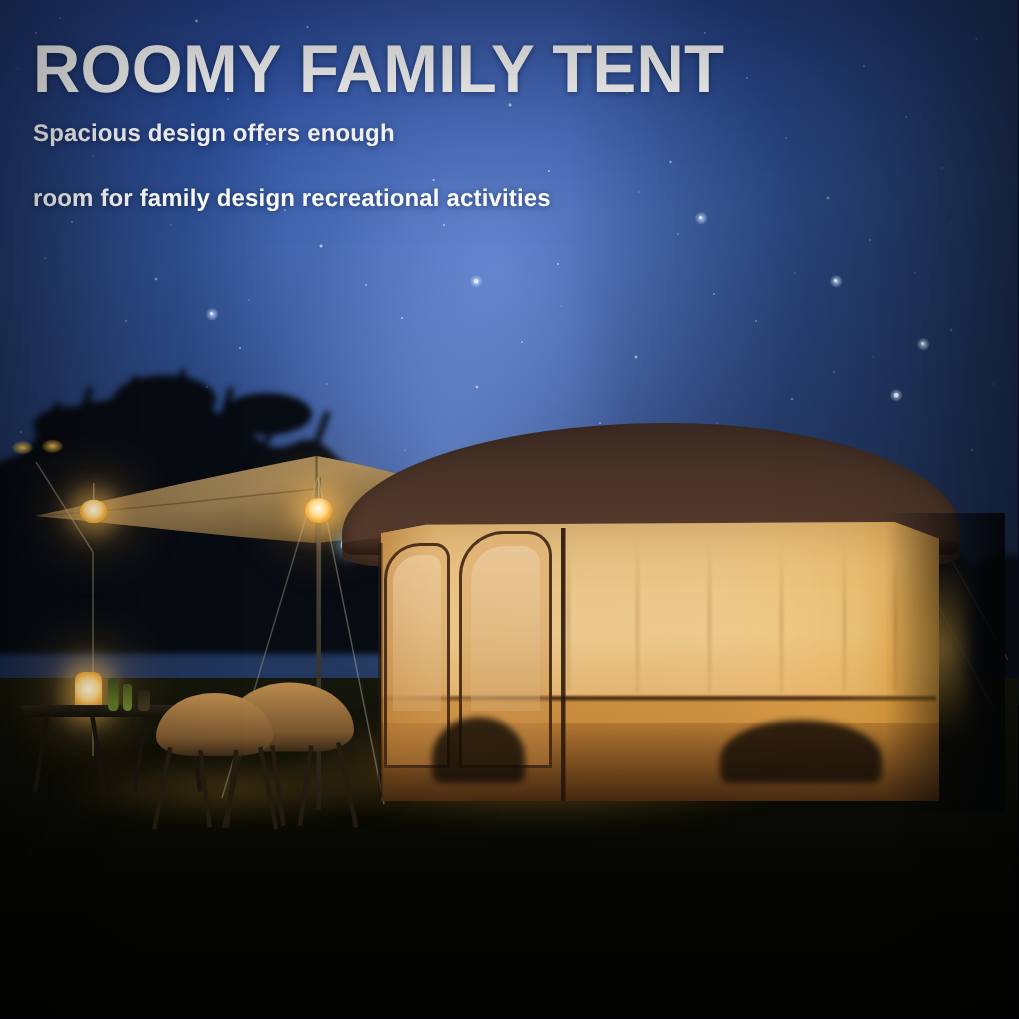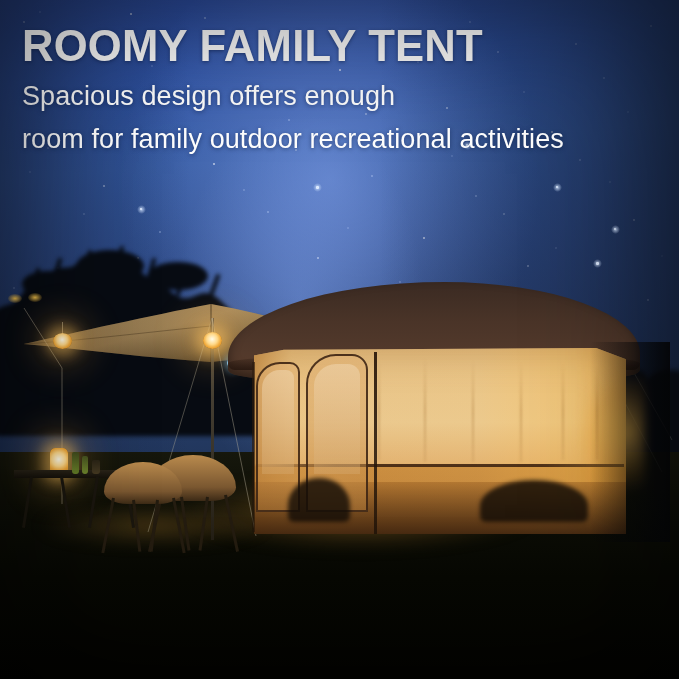--- a/index.html
+++ b/index.html
@@ -209,21 +209,21 @@
   .chair{position:absolute;}
   .chair-seat{position:absolute;border-radius:50% 50% 30% 30% / 70% 70% 30% 30%;
     background:linear-gradient(to bottom,#b98a4d,#7a5730 70%,#3c2a16);}
   .chair-leg{position:absolute;width:2.5px;background:#241c10;transform-origin:top center;}
 
   
   .headline{position:absolute;left:22px;top:23px;
     font-size:45px;font-weight:700;color:#fff;letter-spacing:.2px;
     transform:scaleX(.97);transform-origin:left center;
     text-shadow:0 1px 4px rgba(10,24,60,.55);white-space:nowrap;line-height:1;}
-  .sub{position:absolute;left:22px;color:#fff;font-size:27px;font-weight:400;
+  .sub{position:absolute;left:22px;color:#fff;font-size:16px;font-weight:700;
     letter-spacing:.1px;white-space:nowrap;
     text-shadow:0 1px 4px rgba(10,24,60,.55);}
   .sub1{top:81px;}
   .sub2{top:124px;}
 
   .vignette{position:absolute;inset:0;pointer-events:none;
     box-shadow:inset 0 0 120px 30px rgba(0,0,0,.42);}
 </style>
 </head>
 <body>
@@ -371,16 +371,16 @@
   <div class="chair" style="left:104px;top:462px;width:78px;height:80px;">
     <div class="chair-seat" style="left:0;top:0;width:78px;height:42px;"></div>
     <div class="chair-leg" style="left:8px;top:36px;height:56px;transform:rotate(11deg);"></div>
     <div class="chair-leg" style="left:68px;top:36px;height:56px;transform:rotate(-11deg);"></div>
     <div class="chair-leg" style="left:28px;top:38px;height:52px;transform:rotate(-7deg);"></div>
     <div class="chair-leg" style="left:52px;top:38px;height:52px;transform:rotate(7deg);"></div>
   </div>
 
   <div class="headline">ROOMY FAMILY TENT</div>
   <div class="sub sub1">Spacious design offers enough</div>
-  <div class="sub sub2">room for family outdoor recreational activities</div>
+  <div class="sub sub2">room for family design recreational activities</div>
 
   <div class="vignette"></div>
 </div>
 
 </body></html>

